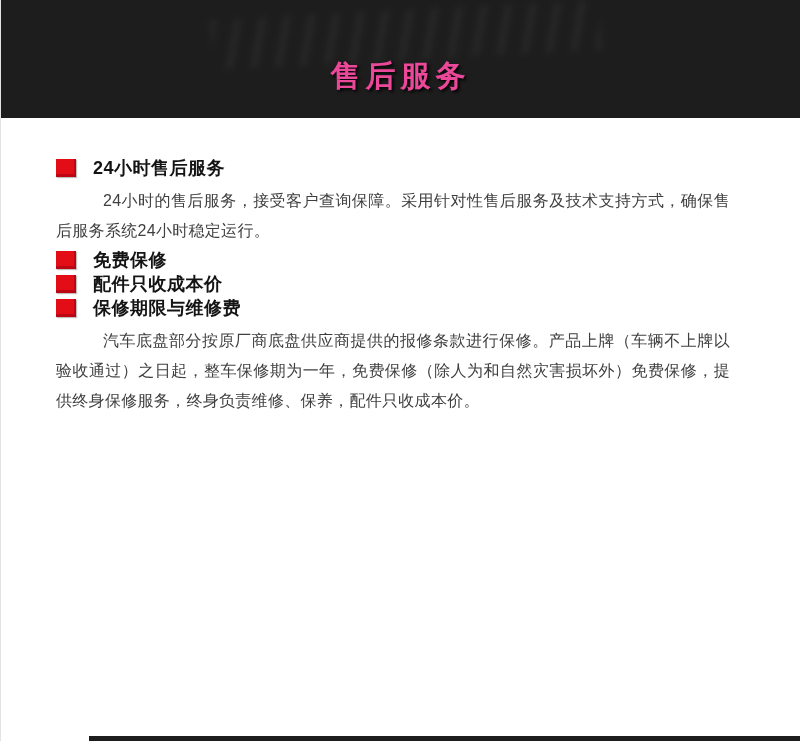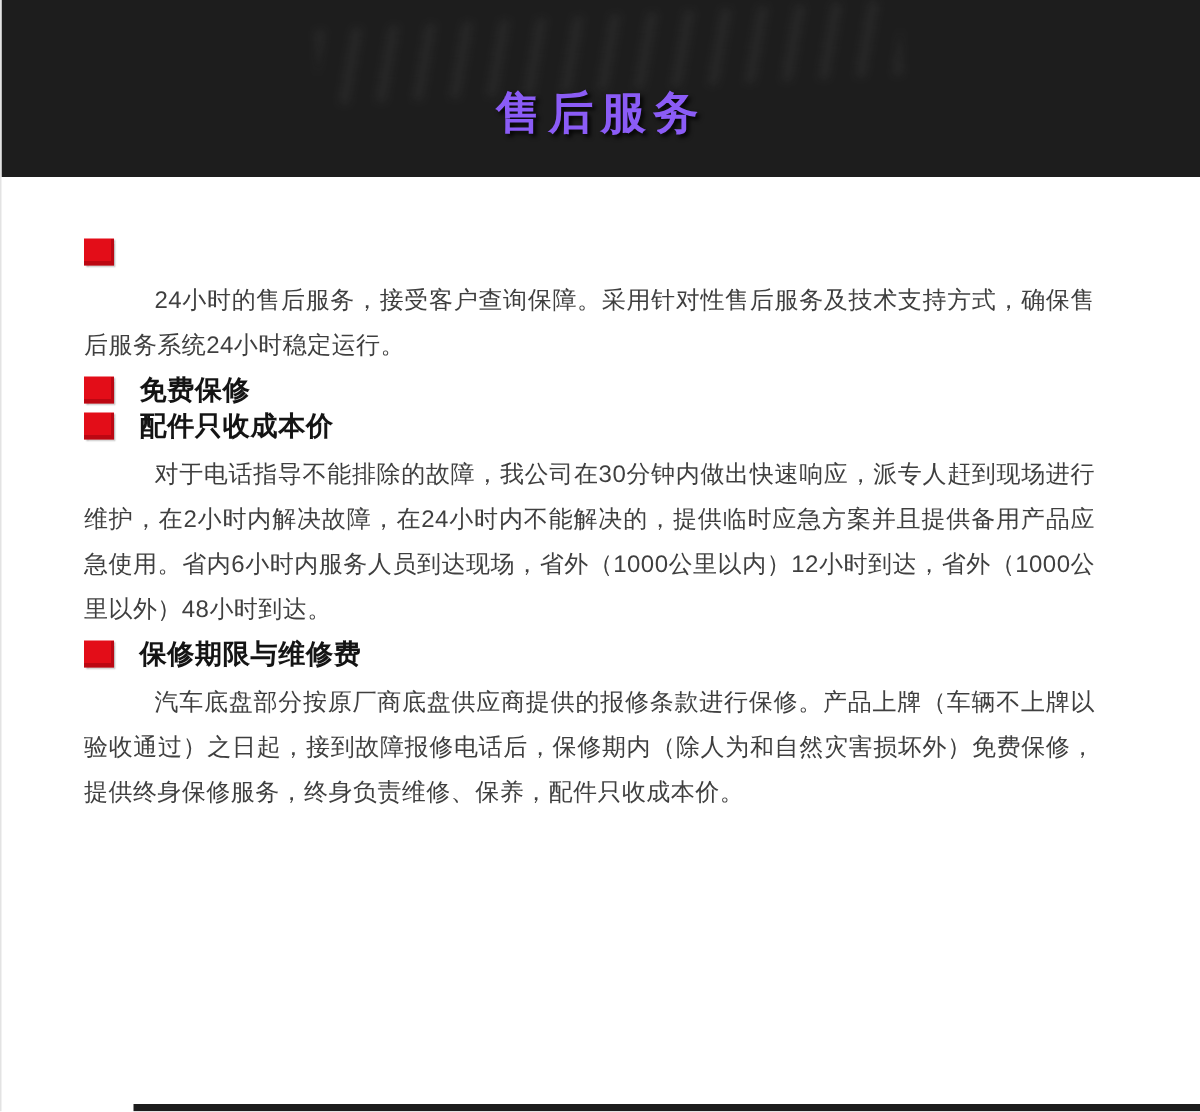--- a/index.html
+++ b/index.html
@@ -20,21 +20,21 @@
     height: 118px;
     background: #1d1d1d;
     display: flex;
     align-items: flex-end;
     justify-content: center;
     padding-bottom: 27px;
     box-sizing: border-box;
     overflow: hidden;
   }
   .banner-title {
-    color: #8b5cf6;
+    color: #ec4899;
     font-size: 30px;
     font-weight: 700;
     letter-spacing: 5px;
     line-height: 1;
     text-shadow: 2px 2px 3px rgba(0,0,0,0.85);
     white-space: nowrap;
   }
   .watermark {
     position: absolute;
     left: 210px;
@@ -104,44 +104,44 @@
   <header class="banner">
     <div class="watermark"></div>
     <div class="banner-title">售后服务</div>
   </header>
 
   <div class="content">
 
     <section>
       <div class="sec-head">
         <span class="bullet"></span>
+        <h2>24小时售后服务</h2>
       </div>
       <p>24小时的售后服务，接受客户查询保障。采用针对性售后服务及技术支持方式，确保售后服务系统24小时稳定运行。</p>
     </section>
 
     <section>
       <div class="sec-head">
         <span class="bullet"></span>
         <h2>免费保修</h2>
       </div>
     </section>
 
     <section>
       <div class="sec-head">
         <span class="bullet"></span>
         <h2>配件只收成本价</h2>
       </div>
-      <p>对于电话指导不能排除的故障，我公司在30分钟内做出快速响应，派专人赶到现场进行维护，在2小时内解决故障，在24小时内不能解决的，提供临时应急方案并且提供备用产品应急使用。省内6小时内服务人员到达现场，省外（1000公里以内）12小时到达，省外（1000公里以外）48小时到达。</p>
     </section>
 
     <section>
       <div class="sec-head">
         <span class="bullet"></span>
         <h2>保修期限与维修费</h2>
       </div>
-      <p>汽车底盘部分按原厂商底盘供应商提供的报修条款进行保修。产品上牌（车辆不上牌以验收通过）之日起，接到故障报修电话后，保修期内（除人为和自然灾害损坏外）免费保修，提供终身保修服务，终身负责维修、保养，配件只收成本价。</p>
+      <p>汽车底盘部分按原厂商底盘供应商提供的报修条款进行保修。产品上牌（车辆不上牌以验收通过）之日起，整车保修期为一年，免费保修（除人为和自然灾害损坏外）免费保修，提供终身保修服务，终身负责维修、保养，配件只收成本价。</p>
     </section>
 
   </div>
 
   <div class="bottom-bar"></div>
 
 </div>
 
 </body></html>

